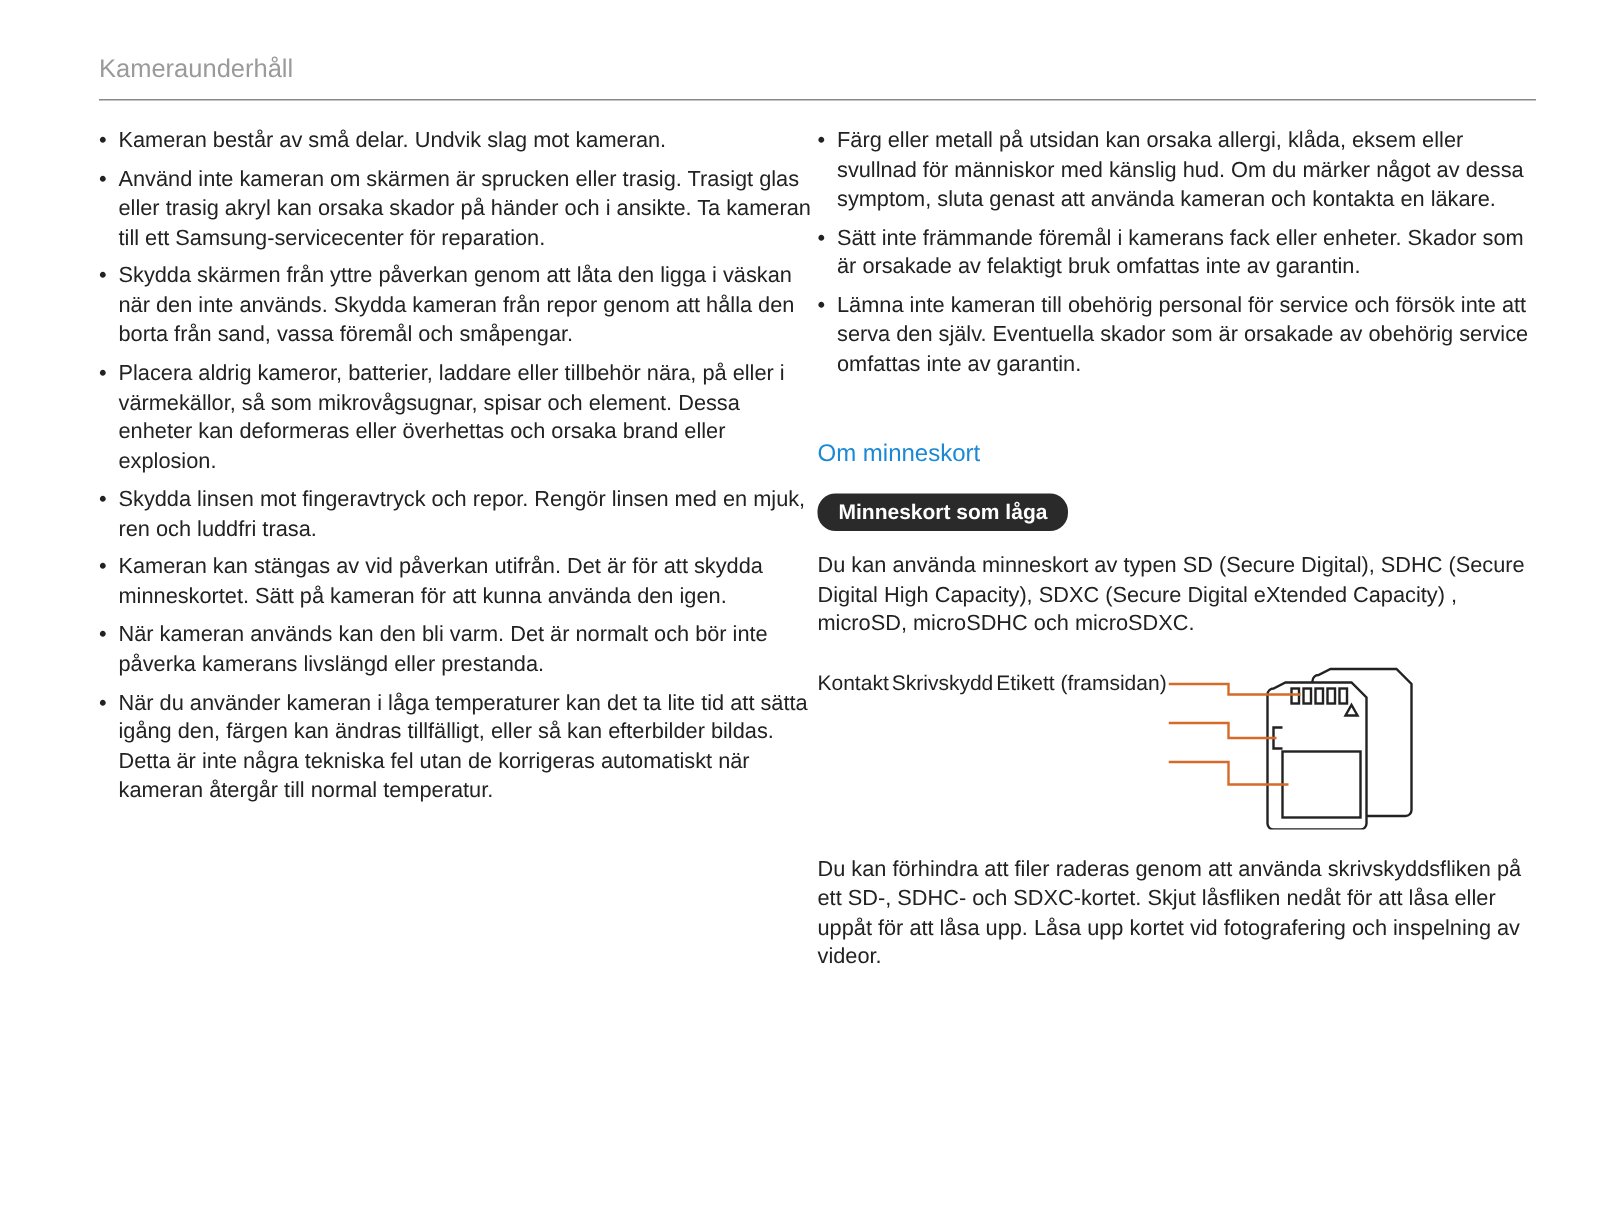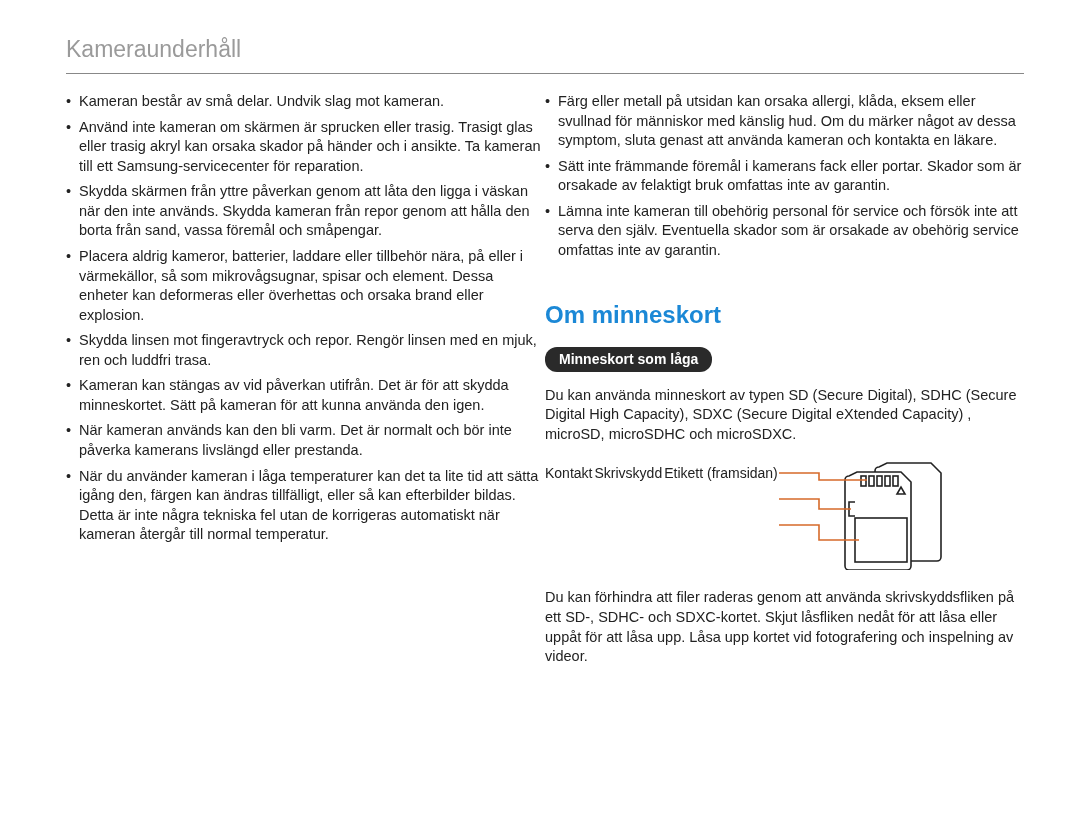--- a/index.html
+++ b/index.html
@@ -14,21 +14,21 @@
   }
   .page {
     padding: 36px 56px 20px 66px;
     box-sizing: border-box;
     width: 100%;
     height: 100%;
     position: relative;
   }
   .header {
     color: #9a9a9a;
-    font-size: 23px;
+    font-size: 17px;
     font-weight: 400;
     margin-bottom: 4px;
   }
   .divider {
     border: none;
     border-top: 1px solid #888;
     margin: 10px 0 18px 0;
   }
   .columns {
     display: flex;
@@ -49,22 +49,22 @@
     margin-bottom: 6px;
   }
   li::before {
     content: "•";
     position: absolute;
     left: 0;
     top: 0;
   }
   .section-title {
     color: #1b88d6;
-    font-size: 24px;
-    font-weight: 700;
+    font-size: 16px;
+    font-weight: 400;
     margin: 38px 0 16px 0;
   }
   .pill {
     display: inline-block;
     background: #2a2a2a;
     color: #fff;
     border-radius: 12px;
     padding: 3px 14px;
     font-size: 14px;
     font-weight: 600;
@@ -127,21 +127,21 @@
         <li>Skydda linsen mot fingeravtryck och repor. Rengör linsen med en mjuk, ren och luddfri trasa.</li>
         <li>Kameran kan stängas av vid påverkan utifrån. Det är för att skydda minneskortet. Sätt på kameran för att kunna använda den igen.</li>
         <li>När kameran används kan den bli varm. Det är normalt och bör inte påverka kamerans livslängd eller prestanda.</li>
         <li>När du använder kameran i låga temperaturer kan det ta lite tid att sätta igång den, färgen kan ändras tillfälligt, eller så kan efterbilder bildas. Detta är inte några tekniska fel utan de korrigeras automatiskt när kameran återgår till normal temperatur.</li>
       </ul>
     </div>
 
     <div class="col">
       <ul>
         <li>Färg eller metall på utsidan kan orsaka allergi, klåda, eksem eller svullnad för människor med känslig hud. Om du märker något av dessa symptom, sluta genast att använda kameran och kontakta en läkare.</li>
-        <li>Sätt inte främmande föremål i kamerans fack eller portar. Skador som är orsakade av felaktigt bruk omfattas inte av garantin.</li>
+        <li>Sätt inte främmande föremål i kamerans fack eller enheter. Skador som är orsakade av felaktigt bruk omfattas inte av garantin.</li>
         <li>Lämna inte kameran till obehörig personal för service och försök inte att serva den själv. Eventuella skador som är orsakade av obehörig service omfattas inte av garantin.</li>
       </ul>
 
       <div class="section-title">Om minneskort</div>
       <div class="pill">Minneskort som låga</div>
       <div class="body-text">Du kan använda minneskort av typen SD (Secure Digital), SDHC (Secure Digital High Capacity), SDXC (Secure Digital eXtended Capacity) , microSD, microSDHC och microSDXC.</div>
 
       <div class="diagram-wrap">
         <div class="labels">
           <div>Kontakt</div>

